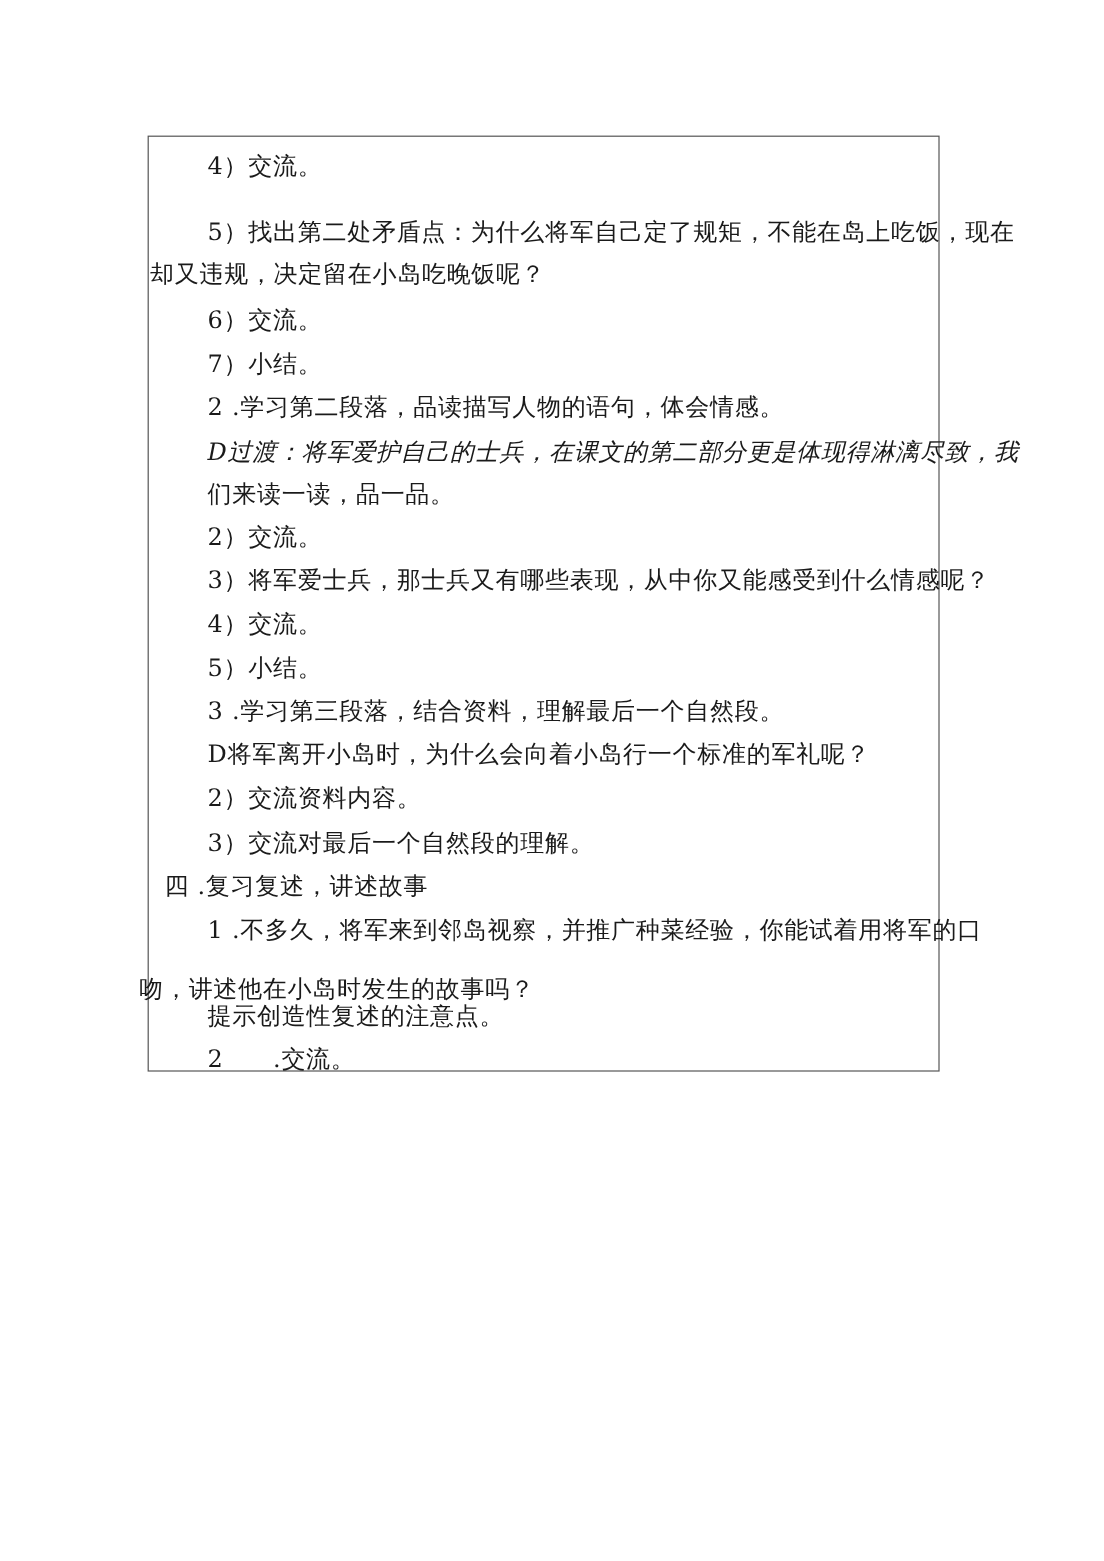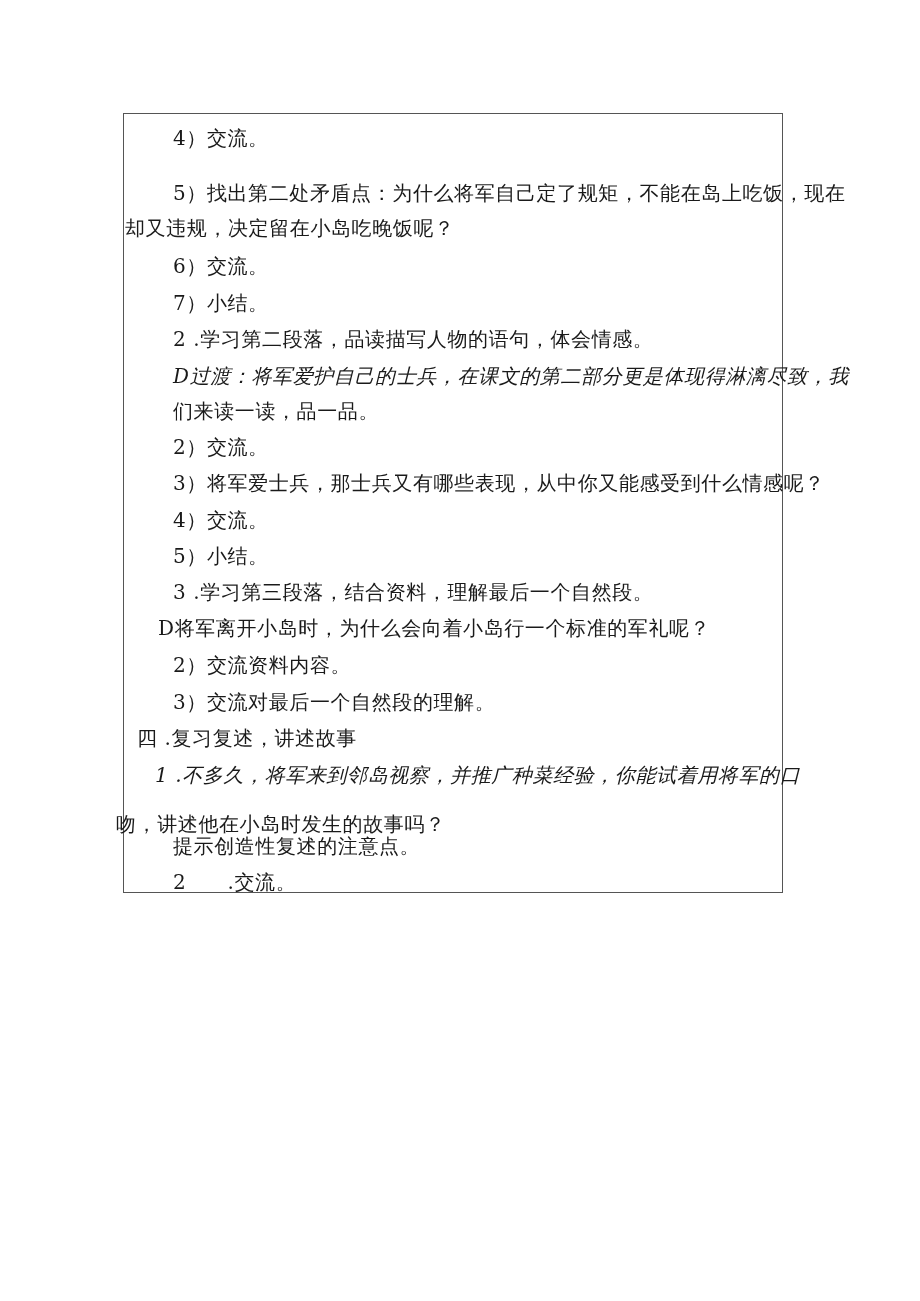--- a/index.html
+++ b/index.html
@@ -43,21 +43,21 @@
   <div class="line" style="left: 173px; top: 256px;">6）交流。</div>
   <div class="line" style="left: 173px; top: 293px;">7）小结。</div>
   <div class="line" style="left: 173px; top: 329px;">2 .学习第二段落，品读描写人物的语句，体会情感。</div>
   <div class="line" style="left: 173px; top: 366px; font-style: italic;">D过渡：将军爱护自己的士兵，在课文的第二部分更是体现得淋漓尽致，我</div>
   <div class="line" style="left: 125px; top: 401px; margin-left: 48px;">们来读一读，品一品。</div>
   <div class="line" style="left: 173px; top: 437px;">2）交流。</div>
   <div class="line" style="left: 173px; top: 473px;">3）将军爱士兵，那士兵又有哪些表现，从中你又能感受到什么情感呢？</div>
   <div class="line" style="left: 173px; top: 510px;">4）交流。</div>
   <div class="line" style="left: 173px; top: 546px;">5）小结。</div>
   <div class="line" style="left: 173px; top: 582px;">3 .学习第三段落，结合资料，理解最后一个自然段。</div>
-  <div class="line" style="left: 158px; top: 618px;">D将军离开小岛时，为什么会向着小岛行一个标准的军礼呢？</div>
+  <div class="line" style="left: 173px; top: 618px;">D将军离开小岛时，为什么会向着小岛行一个标准的军礼呢？</div>
   <div class="line" style="left: 173px; top: 655px;">2）交流资料内容。</div>
   <div class="line" style="left: 173px; top: 692px;">3）交流对最后一个自然段的理解。</div>
   <div class="line" style="left: 137px; top: 728px;">四 .复习复述，讲述故事</div>
-  <div class="line" style="left: 155px; top: 765px; font-style: italic;">1 .不多久，将军来到邻岛视察，并推广种菜经验，你能试着用将军的口</div>
+  <div class="line" style="left: 173px; top: 765px;">1 .不多久，将军来到邻岛视察，并推广种菜经验，你能试着用将军的口</div>
   <div class="line" style="left: 116px; top: 800px; margin-top: 14px;">吻，讲述他在小岛时发生的故事吗？</div>
   <div class="line" style="left: 173px; top: 836px;">提示创造性复述的注意点。</div>
   <div class="line" style="left: 173px; top: 872px; text-align: right;">2　　.交流。</div>
 </div>
 
 </body></html>

